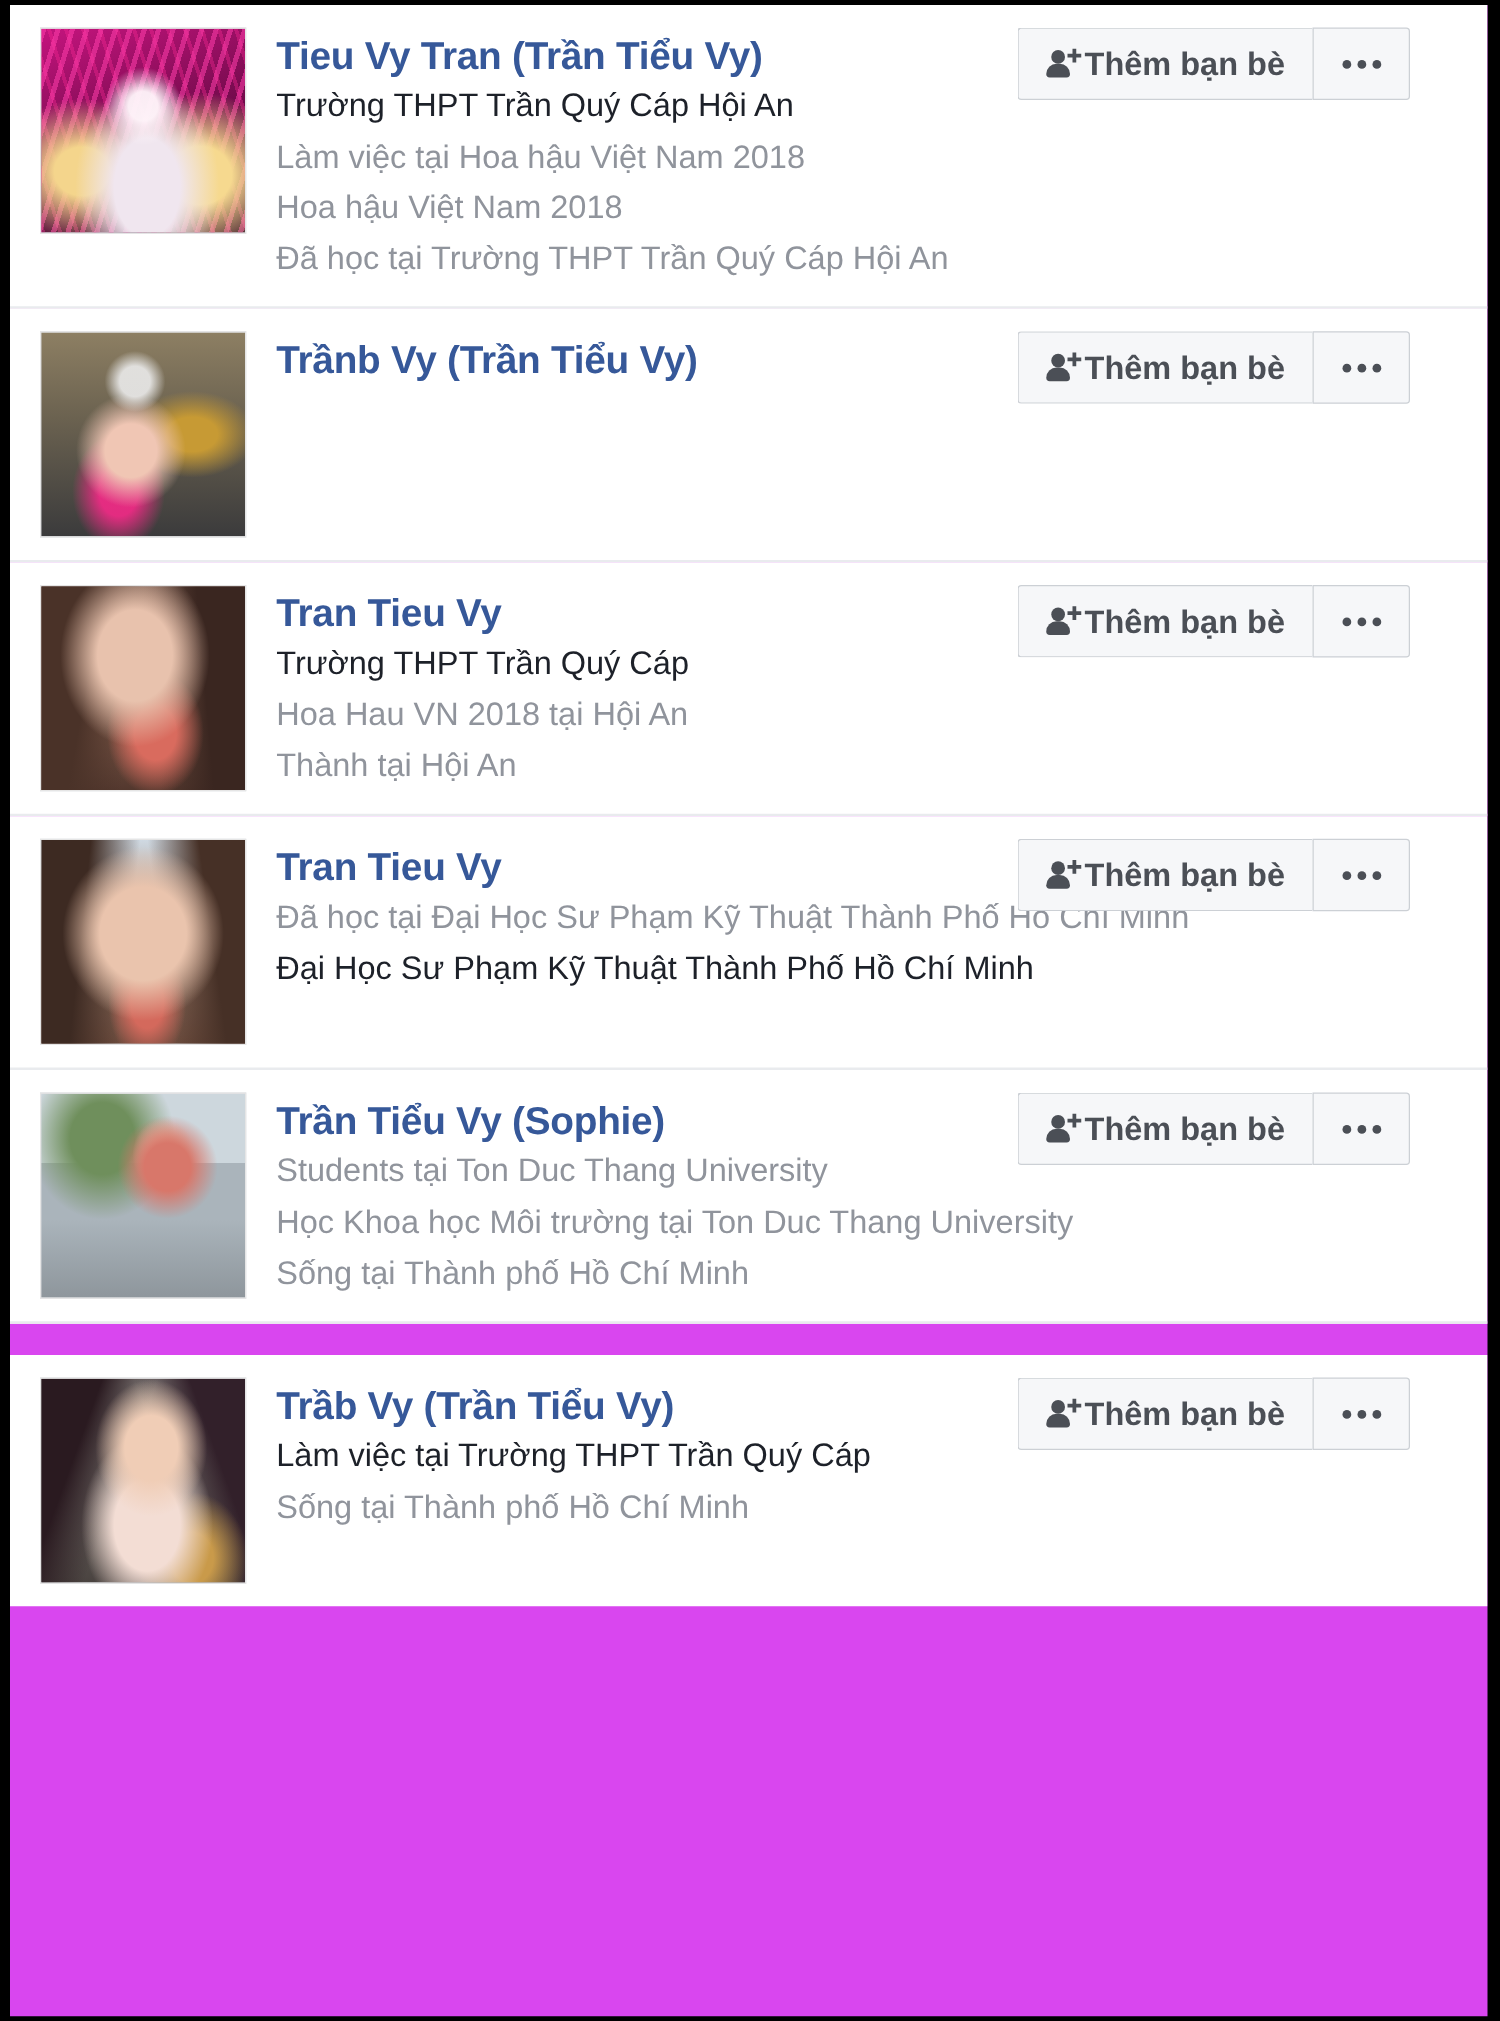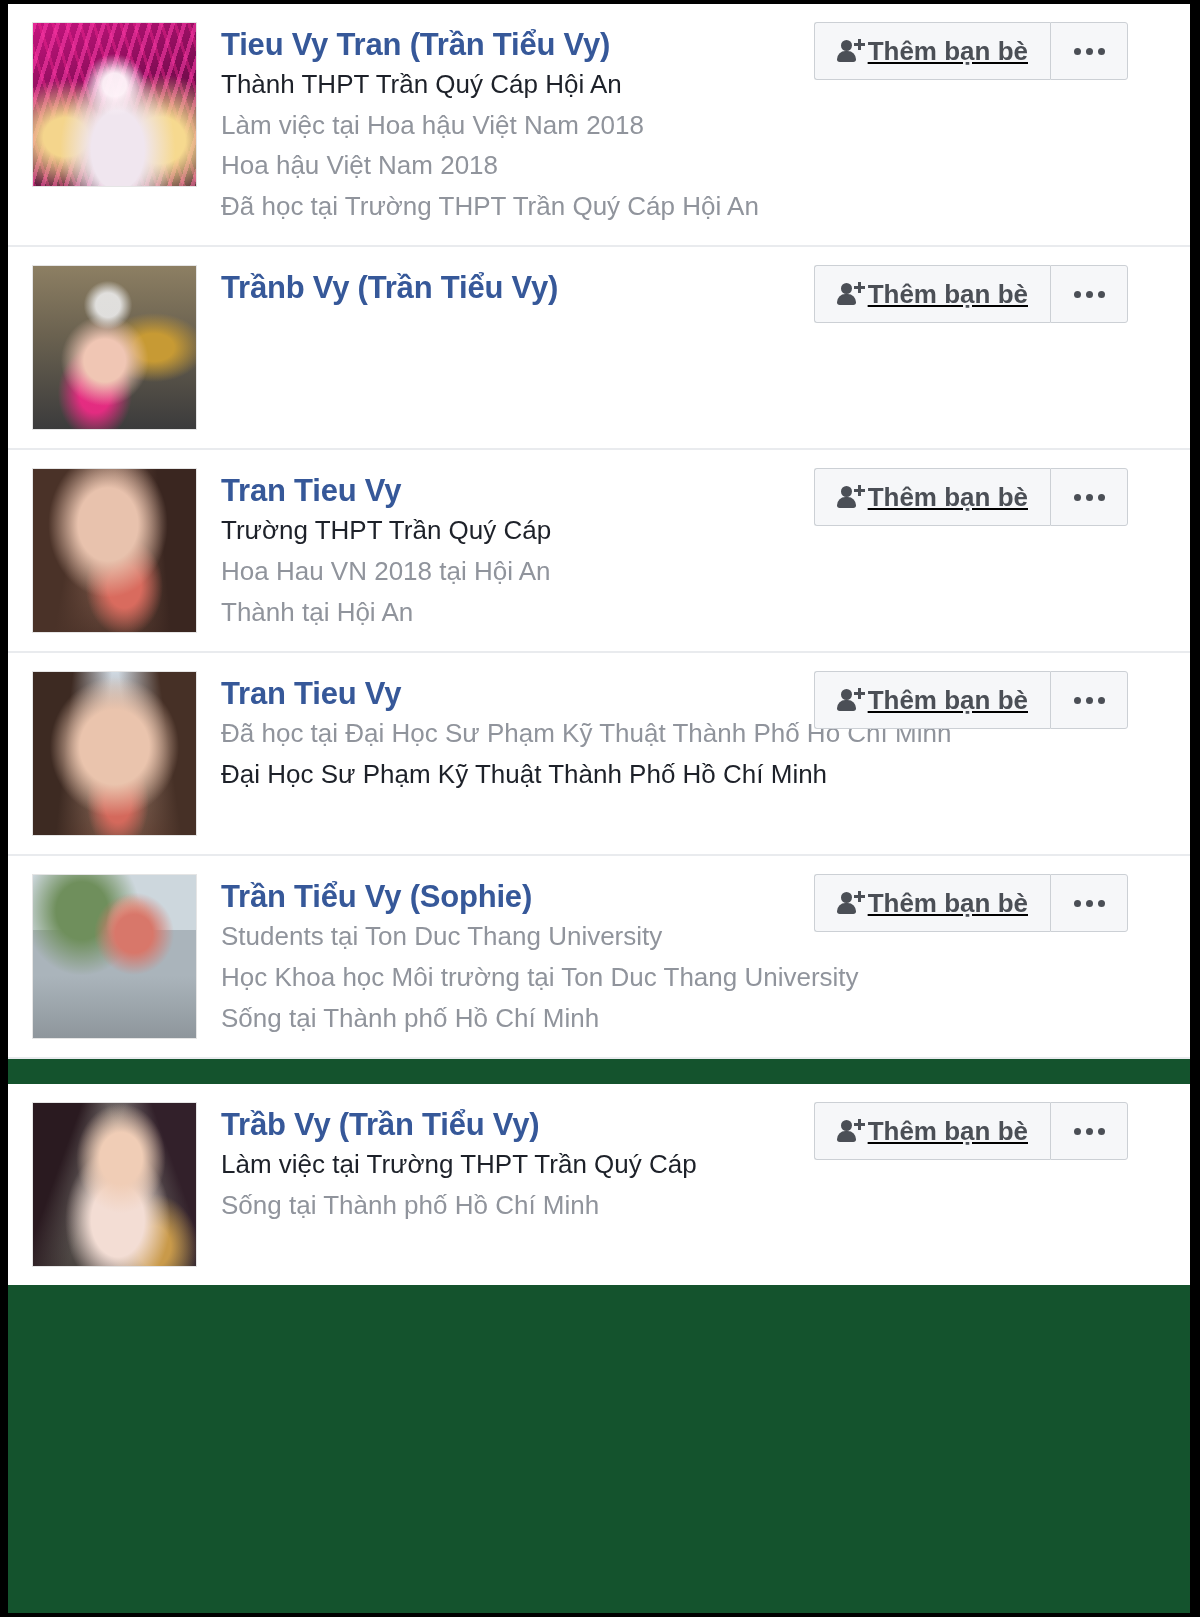--- a/index.html
+++ b/index.html
@@ -21,21 +21,21 @@
     left: 0; top: 0;
     width: 1200px;
     height: 1617px;
     background: #000000;
     padding: 4px 10px 4px 8px;
   }
 
   .results-panel {
     width: 100%;
     height: 100%;
-    background: #14532d;
+    background: #d946ef;
     overflow: hidden;
     position: relative;
   }
 
   .result-row {
     display: flex;
     align-items: flex-start;
     padding: 18px 0 18px 24px;
     border-bottom: 2px solid #e9ebee;
     background: #ffffff;
@@ -96,21 +96,20 @@
     display: flex;
     align-items: center;
     gap: 4px;
     background: #f6f7f9;
     border: 1px solid #ccd0d5;
     border-right: none;
     border-radius: 3px 0 0 3px;
     padding: 11px 22px 11px 22px;
     height: 58px;
     cursor: pointer;
-    text-decoration: underline;
   }
   .btn-add .label {
     font-size: 26px;
     font-weight: bold;
     color: #4b4f56;
     line-height: 1;
     white-space: nowrap;
   }
 
   .icon-friend {
@@ -214,21 +213,21 @@
 </head>
 <body>
 
 <div class="page-frame">
   <div class="results-panel" id="results-root">
 
   <div class="result-row">
         <div class="avatar">
           <div class="av-art av1"></div>
         </div>
-        <div class="result-body"><a class="result-name">Tieu Vy Tran (Trần Tiểu Vy)</a><div class="result-line primary">Thành THPT Trần Quý Cáp Hội An</div><div class="result-line ">Làm việc tại Hoa hậu Việt Nam 2018</div><div class="result-line ">Hoa hậu Việt Nam 2018</div><div class="result-line ">Đã học tại Trường THPT Trần Quý Cáp Hội An</div></div>
+        <div class="result-body"><a class="result-name">Tieu Vy Tran (Trần Tiểu Vy)</a><div class="result-line primary">Trường THPT Trần Quý Cáp Hội An</div><div class="result-line ">Làm việc tại Hoa hậu Việt Nam 2018</div><div class="result-line ">Hoa hậu Việt Nam 2018</div><div class="result-line ">Đã học tại Trường THPT Trần Quý Cáp Hội An</div></div>
         <div class="actions">
           <button class="btn-add">
             <span class="icon-friend">
               <span class="head"></span>
               <span class="body"></span>
               <span class="plus-v"></span>
               <span class="plus-h"></span>
             </span>
             <span class="label">Thêm bạn bè</span>
           </button>

